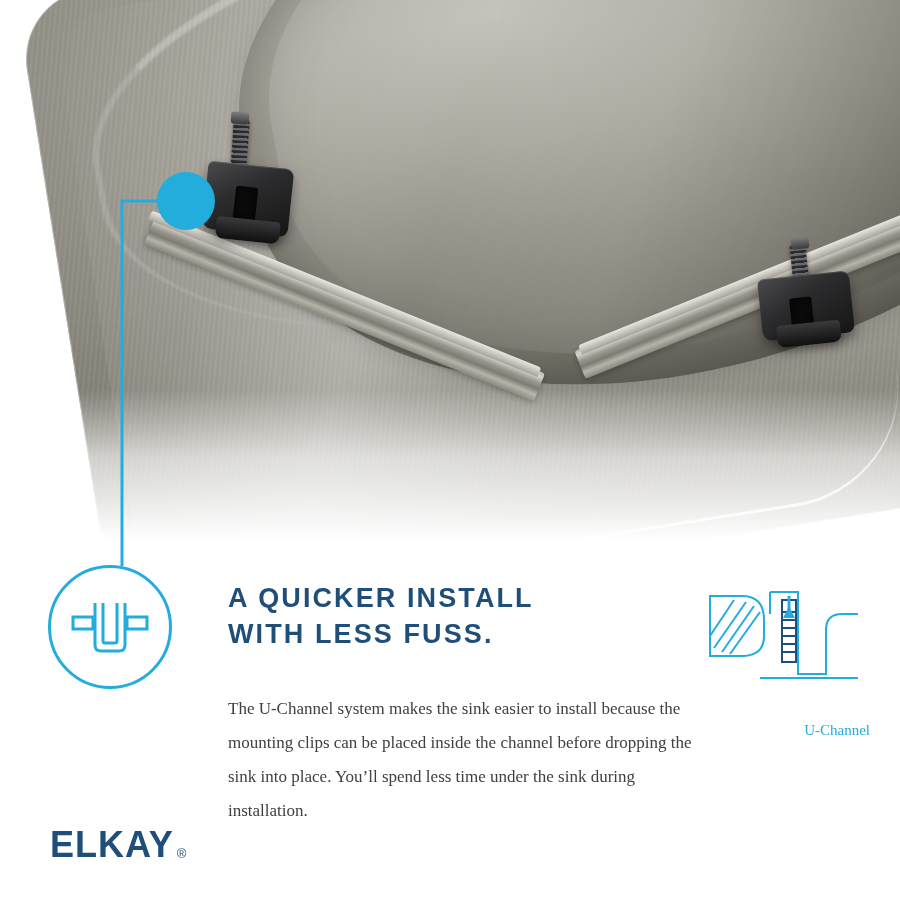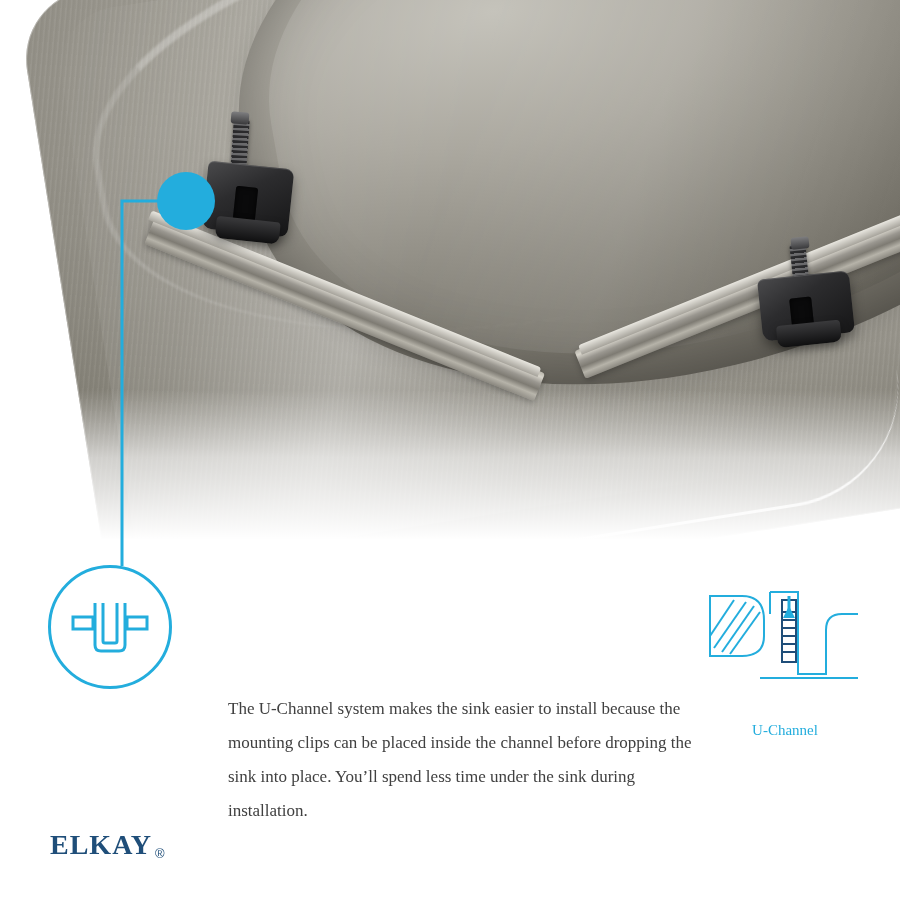--- a/index.html
+++ b/index.html
@@ -270,40 +270,40 @@
   
   .diagram {
     position: absolute;
     left: 700px; top: 578px;
     width: 170px; height: 120px;
   }
   .diagram-caption {
     position: absolute;
     left: 700px; top: 722px;
     width: 170px;
-    text-align: center;
+    text-align: right;
     color: #23ADDD;
     font-size: 15px;
     font-family: "Liberation Serif", serif;
   }
 
   
   .logo {
     position: absolute;
     left: 50px; top: 824px;
     height: 42px;
     display: flex;
     align-items: flex-end;
   }
   .logo-text {
     color: #1F4E79;
-    font-size: 28px;
+    font-size: 36px;
     font-weight: bold;
     letter-spacing: 1px;
-    font-family: Liberation Serif, serif;
+    font-family: Liberation Sans, sans-serif;
     line-height: 42px;
   }
   .logo-reg {
     color: #1F4E79;
     font-size: 13px;
     margin-left: 3px;
     margin-bottom: 5px;
   }
 </style>
 </head>
@@ -358,20 +358,22 @@
 
       <path d="M36 8 L36 46 Q36 48 38 48 L48 48 Q50 48 50 46 L50 8" fill="none" stroke="#23ADDD" stroke-width="3"></path>
 
       <rect x="6" y="22" width="20" height="12" fill="none" stroke="#23ADDD" stroke-width="3"></rect>
 
       <rect x="60" y="22" width="20" height="12" fill="none" stroke="#23ADDD" stroke-width="3"></rect>
     </svg>
   </div>
 
   <div class="headline">
+    <span class="l1">A QUICKER INSTALL</span>
+    <span class="l2">WITH LESS FUSS.</span>
   </div>
 
   <p class="body-copy">The U-Channel system makes the sink easier to install because the mounting clips can be placed inside the channel before dropping the sink into place. You’ll spend less time under the sink during installation.</p>
 
   <div class="diagram">
     <svg width="170" height="120" viewBox="0 0 170 120">
 
       <path d="M10 18 L42 18 Q64 18 64 42 L64 58 Q64 78 42 78 L10 78 Z" fill="none" stroke="#23ADDD" stroke-width="2"></path>
       <g stroke="#23ADDD" stroke-width="2">
         <line x1="14" y1="70" x2="46" y2="24"></line>

